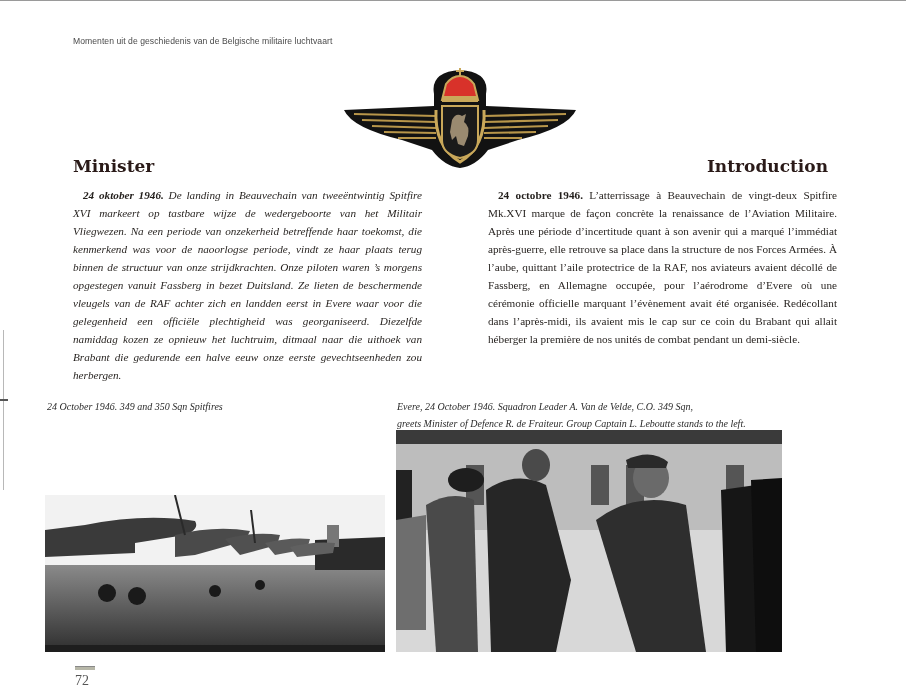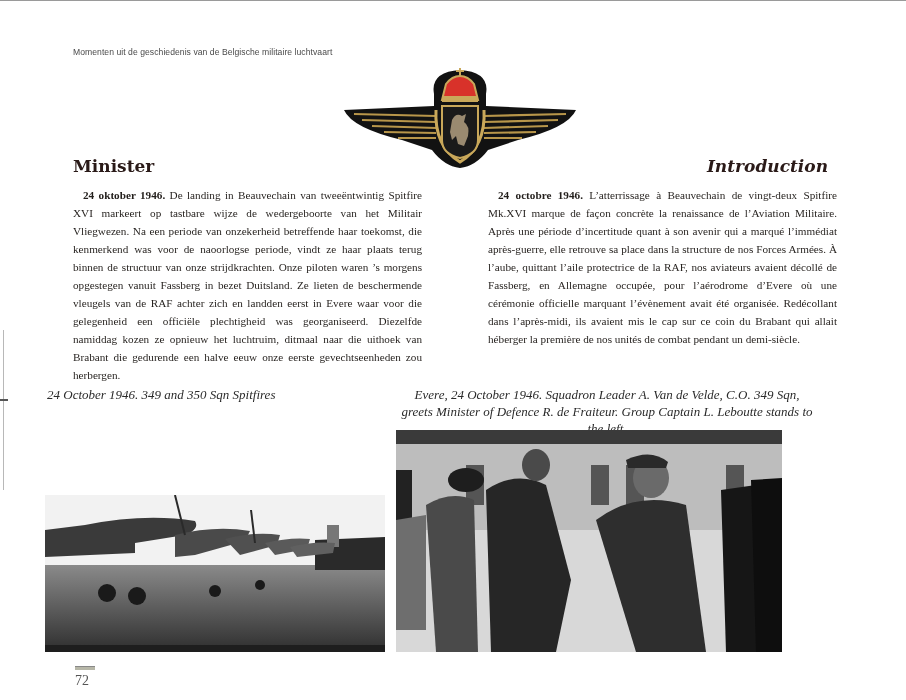--- a/index.html
+++ b/index.html
@@ -4,46 +4,46 @@
 <style>
   html, body { margin: 0; padding: 0; }
   body {
     width: 906px; height: 700px; position: relative; overflow: hidden;
     background: #ffffff; font-family: "DejaVu Serif", serif; color: #231f1c;
   }
   .top-rule { position: absolute; left: 0; top: 0; width: 906px; height: 1px; background: #9a9a9a; }
   .left-rule { position: absolute; left: 3px; top: 330px; width: 1px; height: 160px; background: #b8b8b8; }
   .left-tick { position: absolute; left: 0; top: 399px; width: 8px; height: 2px; background: #555; }
   .running-header {
-    position: absolute; left: 73px; top: 47px;
+    position: absolute; left: 73px; top: 36px;
     font-family: "Liberation Sans", sans-serif; font-size: 8.6px; color: #4a4a4a; letter-spacing: 0.05px;
   }
   .emblem { position: absolute; left: 338px; top: 66px; width: 244px; height: 104px; }
   .heading {
     position: absolute; top: 156px; font-family: "DejaVu Serif", serif;
     font-size: 17px; font-weight: bold; color: #2a1a18;
   }
   .heading.nl { left: 73px; }
-  .heading.fr { right: 78px; font-style: italic; }
+  .heading.fr { right: 78px; }
   .col {
     position: absolute; top: 186px; width: 349px;
     font-family: "Liberation Serif", serif; font-size: 11.2px; line-height: 18px;
     text-align: justify; color: #231f1c;
   }
-  .col.nl { left: 73px; }
+  .col.nl { left: 73px; font-style: italic; }
   .col.fr { left: 481px; margin-left: 7px; }
   .col p { margin: 0; text-indent: 10px; }
   .col p + p { margin-top: 5px; }
   .col b { font-weight: bold; }
   .caption {
-    position: absolute; top: 386px; font-family: "Liberation Serif", serif;
-    font-style: italic; font-size: 13px; line-height: 17px; color: #2b2b2b;
+    position: absolute; top: 398px; font-family: "Liberation Serif", serif;
+    font-style: italic; font-size: 10px; line-height: 17px; color: #2b2b2b;
   }
   .caption.left { left: 47px; width: 320px; }
-  .caption.right { left: 397px; width: 420px; text-align: center; }
+  .caption.right { left: 397px; width: 420px; }
   .photo { position: absolute; overflow: hidden; }
   .photo.spitfires { left: 45px; top: 495px; width: 340px; height: 157px; background: #f4f4f4; }
   .photo.ceremony { left: 396px; top: 430px; width: 386px; height: 222px; background: #2a2a2a; }
   .photo svg { display: block; }
   .folio-bar { position: absolute; left: 75px; top: 666px; width: 20px; height: 3px; background: #b7b7a8; border-top: 1px solid #888; }
   .folio {
     position: absolute; left: 75px; top: 673px;
     font-family: Liberation Serif, serif; font-size: 14px; color: #555;
   }
 </style>

